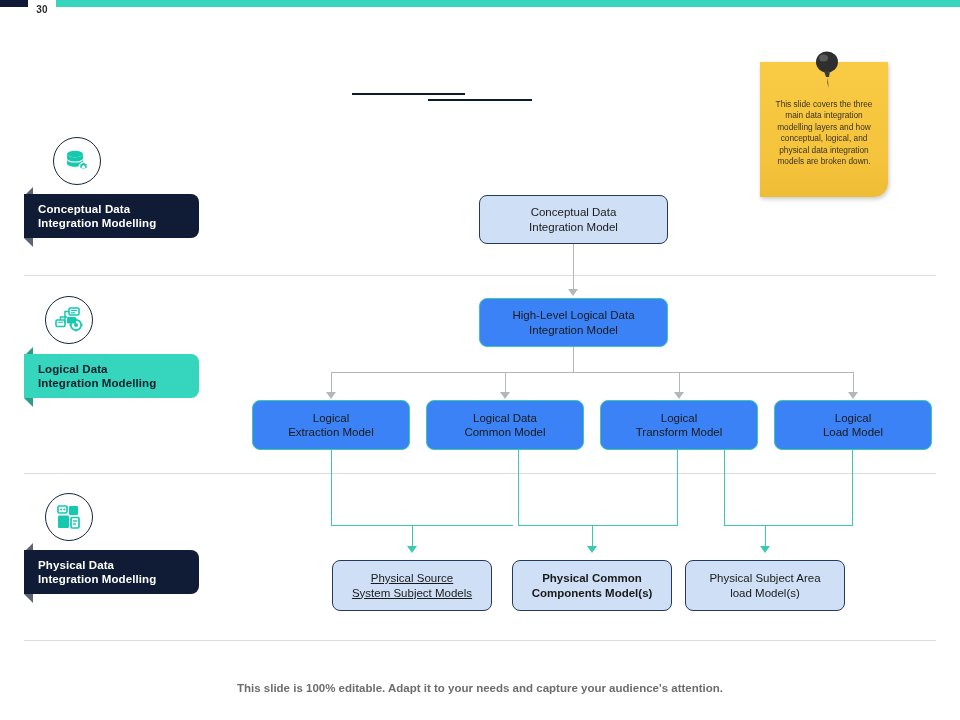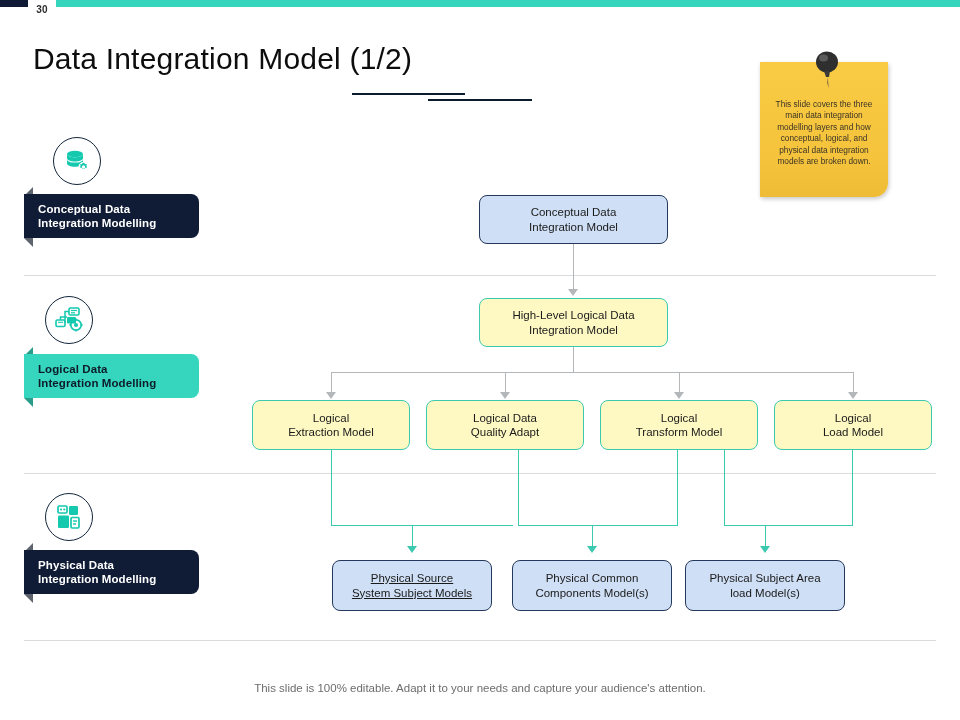--- a/index.html
+++ b/index.html
@@ -69,44 +69,43 @@
   .notch.top.t{border-bottom-color:#2a9d8a;}
   .notch.bot.t{border-top-color:#2a9d8a;}
 
   
   .node{
     position:absolute;box-sizing:border-box;border-radius:8px;
     display:flex;align-items:center;justify-content:center;text-align:center;
     font-size:11.5px;line-height:14.5px;color:#1a1a1a;
   }
   .node.blue{background:#cfdff5;border:1.4px solid #24395c;}
-  .node.mint{background:#fef9c3;border:1.4px solid #3bc9b0;}
+  .node.mint{background:#3b82f6;border:1.4px solid #3bc9b0;}
 
   
   .ln{position:absolute;background:#b4b7ba;}
   .ln.t{background:#3bc9b0;}
   .arr{position:absolute;width:0;height:0;border-left:5px solid transparent;border-right:5px solid transparent;border-top:7px solid #b4b7ba;}
   .arr.t{border-top-color:#3bc9b0;}
 
   
   .footer{
     position:absolute;left:0;top:682px;width:960px;text-align:center;
-    font-size:11.5px;color:#6d6d6d;
+    font-size:11.5px;color:#6d6d6d;font-weight:bold;
   }
 </style>
 </head>
 <body>
 
 <div class="slide">
 
   <div class="topbar-navy"></div>
   <div class="topbar-teal"></div>
   <div class="pagenum">30</div>
 
-  <div class="title">Data Integration Model (1/2)</div>
   <div class="ul1"></div>
   <div class="ul2"></div>
 
   <div class="sticky-wrap">
     <div class="sticky-note"></div>
     <svg class="pin" viewBox="0 0 34 40">
       <ellipse cx="17" cy="12" rx="11" ry="10.5" fill="#2f2f2f"></ellipse>
       <ellipse cx="13.5" cy="8" rx="4.5" ry="3.5" fill="#5a5a5a"></ellipse>
       <path d="M14 21 L20 21 L19 27 L16 27 Z" fill="#3a3a3a"></path>
       <path d="M17.5 27 L19 38 L17 33 Z" fill="#8a7340"></path>
@@ -197,21 +196,21 @@
 
   <div class="node mint" style="left:252px;top:400px;width:158px;height:50px;">
     <div>
       <div>Logical</div>
       <div>Extraction Model</div>
     </div>
   </div>
   <div class="node mint" style="left:426px;top:400px;width:158px;height:50px;">
     <div>
       <div>Logical Data</div>
-      <div>Quality Adapt</div>
+      <div>Common Model</div>
     </div>
   </div>
   <div class="node mint" style="left:600px;top:400px;width:158px;height:50px;">
     <div>
       <div>Logical</div>
       <div>Transform  Model</div>
     </div>
   </div>
   <div class="node mint" style="left:774px;top:400px;width:158px;height:50px;">
     <div>
@@ -219,21 +218,21 @@
       <div>Load Model</div>
     </div>
   </div>
 
   <div class="node blue" style="left:332px;top:560px;width:160px;height:51px;text-decoration:underline;">
     <div>
       <div>Physical Source</div>
       <div>System Subject Models</div>
     </div>
   </div>
-  <div class="node blue" style="left:512px;top:560px;width:160px;height:51px;">
+  <div class="node blue" style="left:512px;top:560px;width:160px;height:51px;font-weight:bold;">
     <div>
       <div>Physical Common</div>
       <div>Components  Model(s)</div>
     </div>
   </div>
   <div class="node blue" style="left:685px;top:560px;width:160px;height:51px;">
     <div>
       <div>Physical Subject Area</div>
       <div>load Model(s)</div>
     </div>

